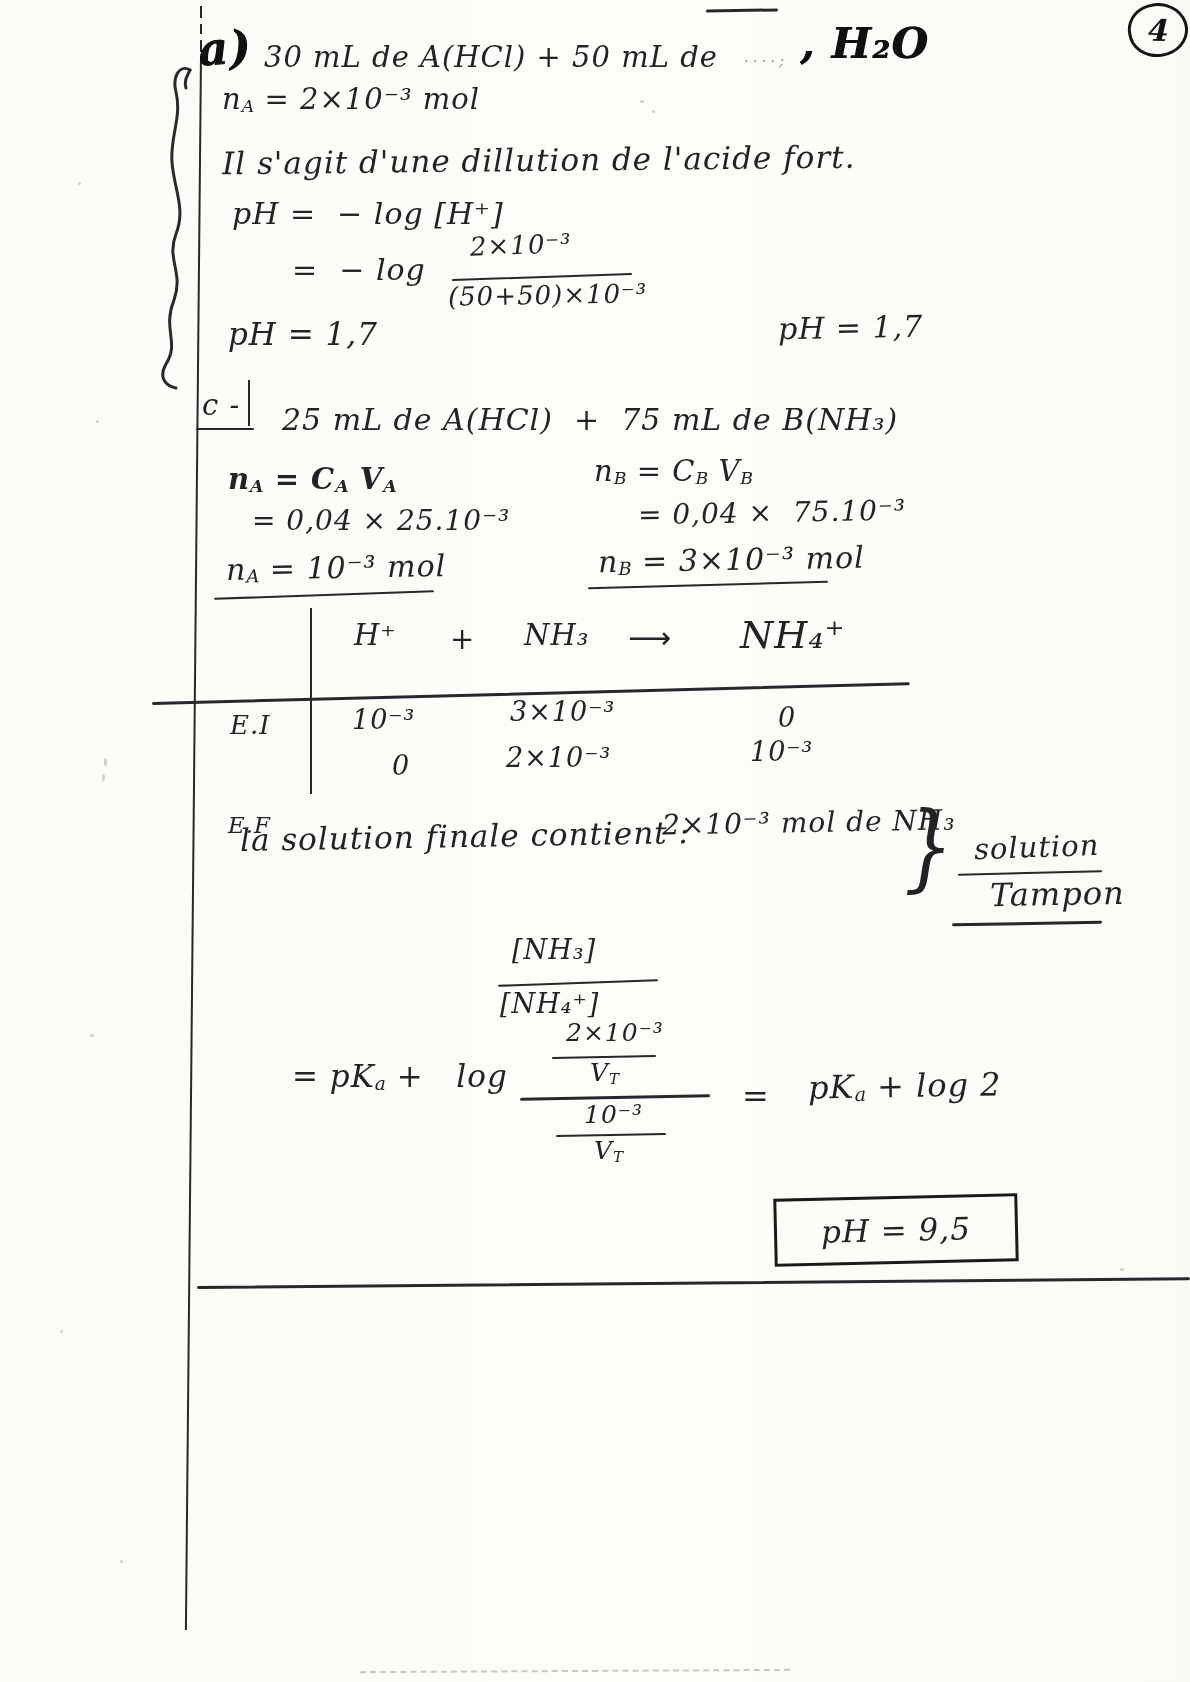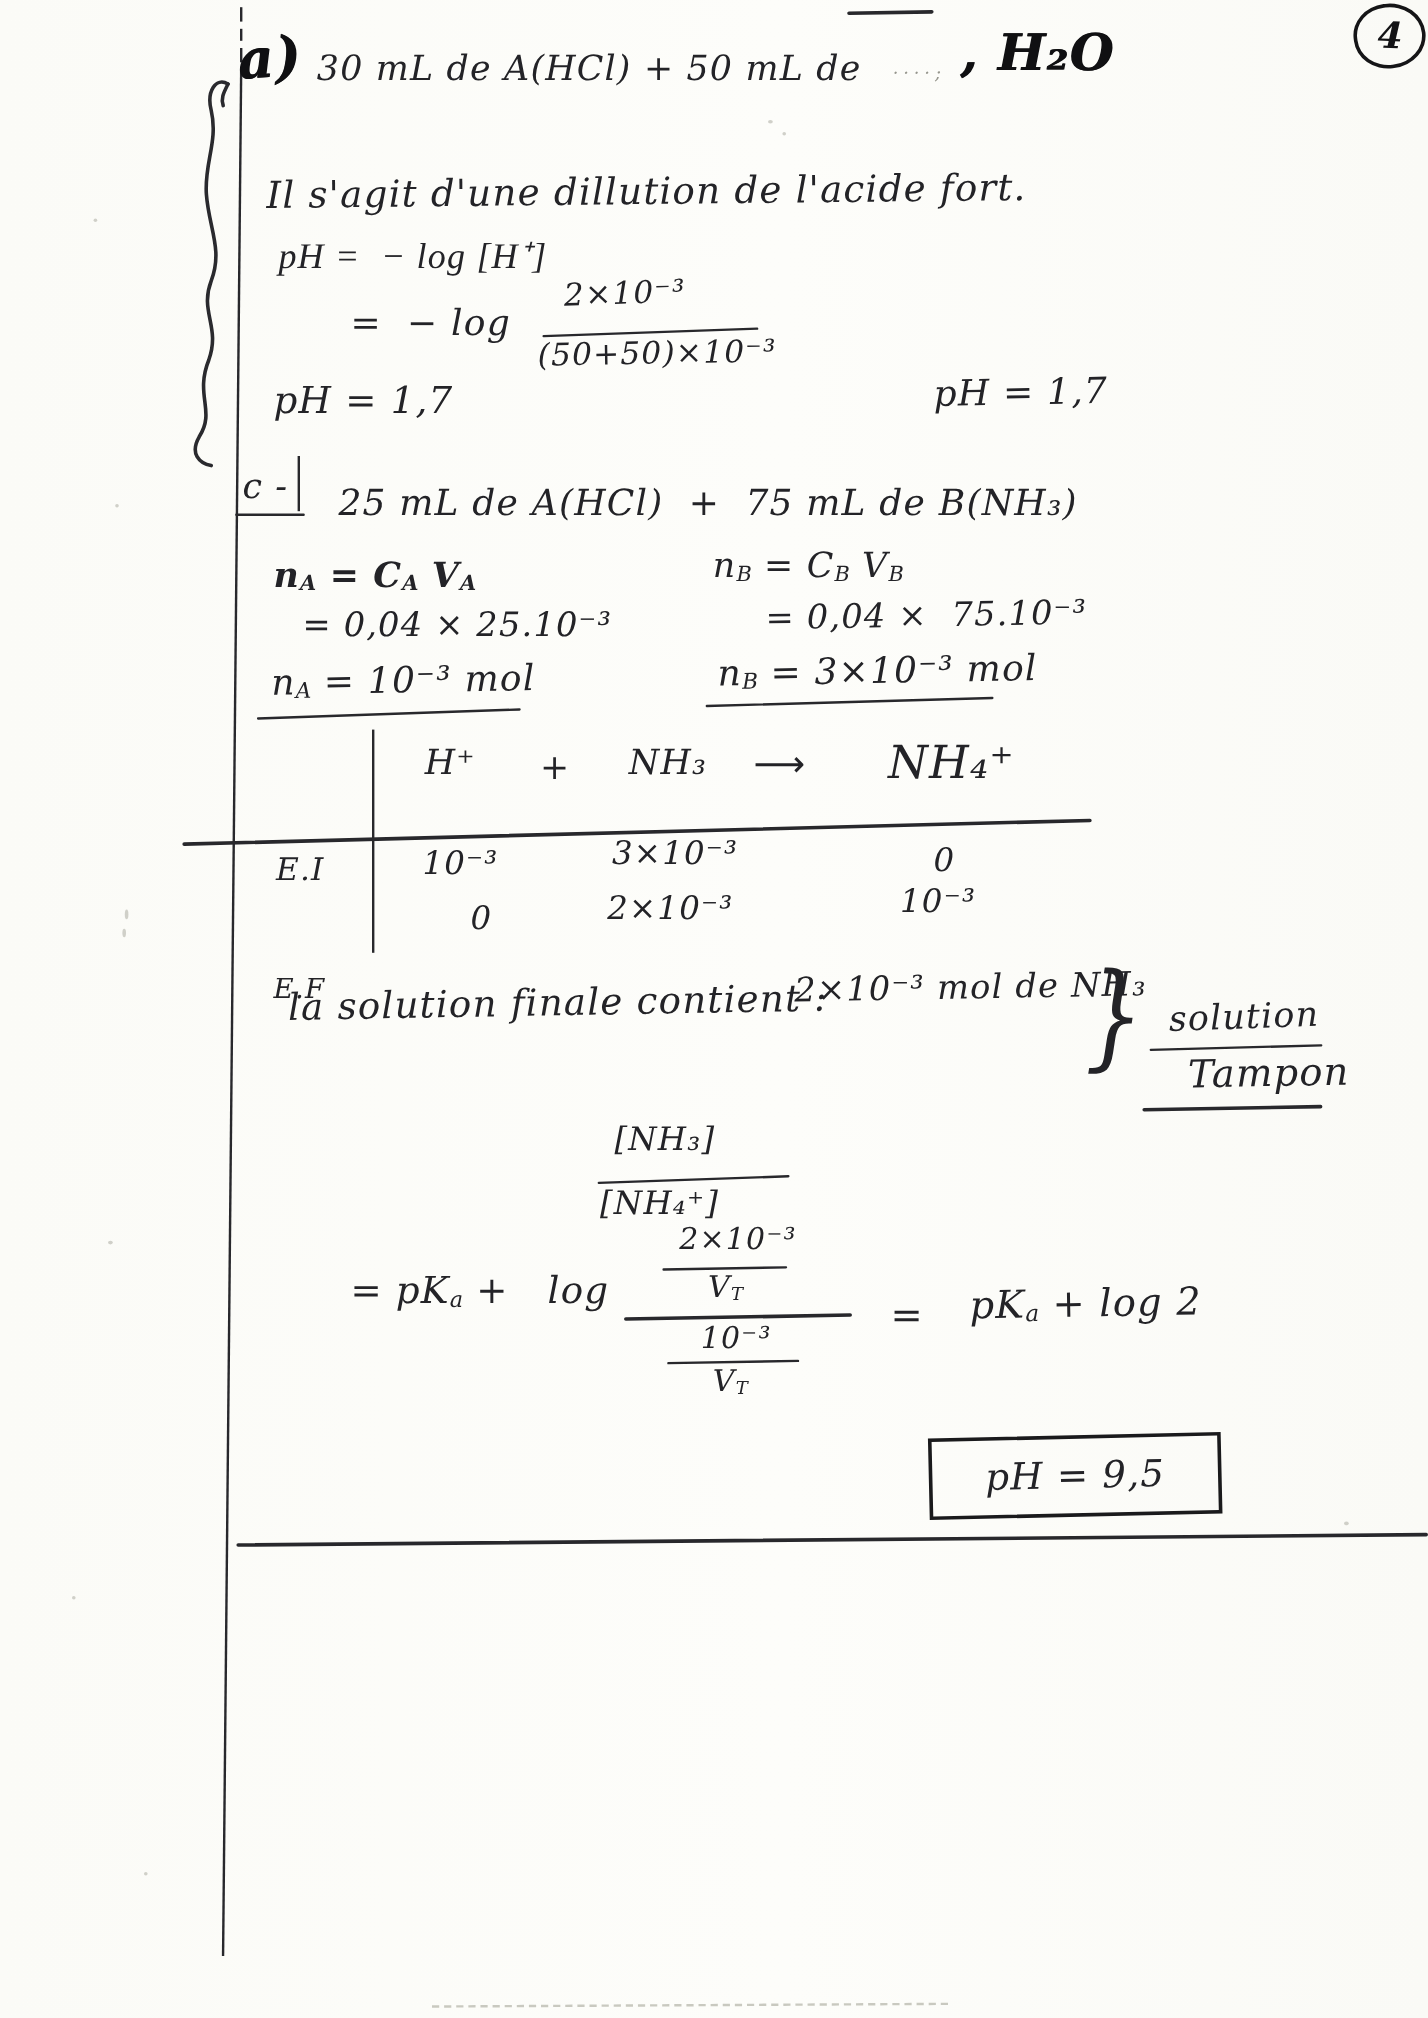--- a/index.html
+++ b/index.html
@@ -49,26 +49,27 @@
     <path d="M44,12 C34,6 26,18 30,34 C36,60 24,78 26,104 C28,132 40,150 30,176
              C20,202 38,214 28,242 C16,272 34,284 20,306 C12,320 20,328 30,330" fill="none" stroke="#2a2a2e" stroke-width="3" stroke-linecap="round"></path>
     <path d="M44,12 C40,20 38,24 40,30" fill="none" stroke="#2a2a2e" stroke-width="3" stroke-linecap="round"></path>
   </svg>
 
   <div class="hw marker" style="left:198px;top:24px;font-size:46px;transform:rotate(-4deg);">a)</div>
   <div class="hw" style="left:264px;top:42px;font-size:29px;">30 mL de A(HCl) + 50 mL de</div>
   <div class="smudge" style="left:744px;top:52px;font-size:15px;letter-spacing:4px;">····;</div>
   <div class="hw marker" style="left:800px;top:22px;font-size:42px;">, H₂O</div>
 
+  <div class="hw" style="left:222px;top:84px;font-size:29px;">n<sub>A</sub> = 2×10⁻³ mol</div>
   <div class="speck" style="left:640px;top:100px;width:4px;height:3px;"></div>
   <div class="speck" style="left:652px;top:110px;width:3px;height:3px;"></div>
 
   <div class="hw" style="left:222px;top:144px;font-size:31px;transform:rotate(-0.6deg);">Il s'agit d'une dillution de l'acide fort.</div>
 
-  <div class="hw" style="left:232px;top:198px;font-size:30px;font-family:Liberation Serif, serif;">pH =  − log [H⁺]</div>
+  <div class="hw" style="left:232px;top:198px;font-size:30px;">pH =  − log [H⁺]</div>
 
   <div class="hw" style="left:292px;top:254px;font-size:30px;">=  − log</div>
   <div class="hw frac-num" style="left:470px;top:232px;font-size:26px;transform:rotate(-2deg);">2×10⁻³</div>
   <div class="ink-line" style="left:452px;top:276px;width:180px;transform:rotate(-2deg);"></div>
   <div class="hw frac-den" style="left:448px;top:282px;font-size:26px;transform:rotate(-1deg);">(50+50)×10⁻³</div>
 
   <div class="hw" style="left:228px;top:318px;font-size:31px;">pH = 1,7</div>
   <div class="hw" style="left:778px;top:312px;font-size:30px;transform:rotate(-1deg);">pH = 1,7</div>
 
   <div class="hw" style="left:202px;top:390px;font-size:29px;">c -</div>

